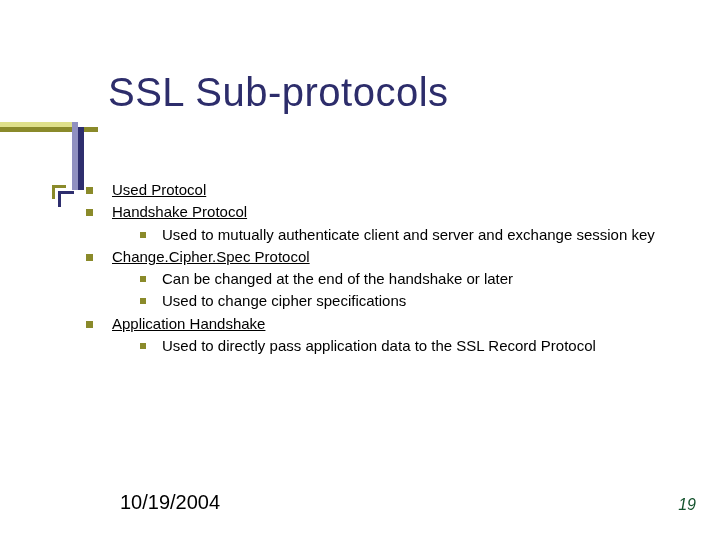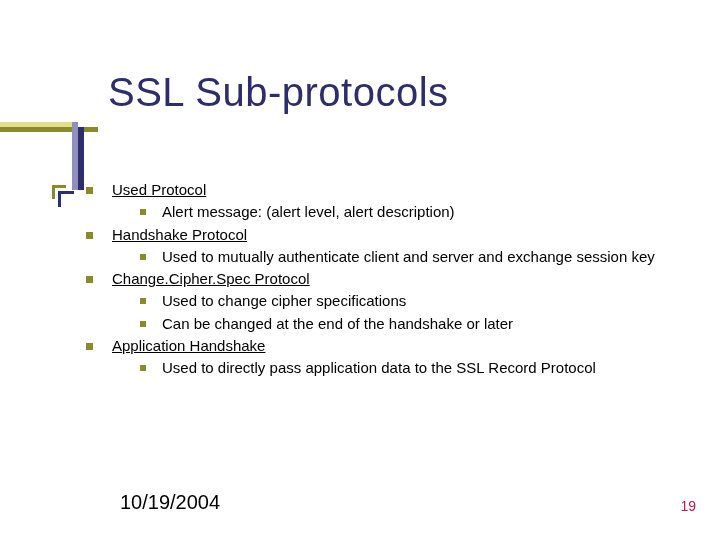--- a/index.html
+++ b/index.html
@@ -138,22 +138,23 @@
     position: absolute;
     left: 120px;
     bottom: 26px;
     font-size: 20px;
     color: #000;
   }
   .footer-page {
     position: absolute;
     right: 24px;
     bottom: 26px;
-    font-size: 14px;
-    color: #be185d;
+    font-size: 16px;
+    color: #14532d;
+    font-style: italic;
   }
 </style>
 </head>
 <body>
 
 <div class="slide">
 
   <div class="title-wrap">
     <div class="bar-horiz-grey"></div>
     <div class="bar-horiz-olive"></div>
@@ -167,34 +168,33 @@
       <div class="notch-b"></div>
     <div class="notch-c"></div>
       <div class="notch-d"></div>
   </div>
 
   <div class="body">
     <ul class="lvl1">
       <li>
         <span class="head">Used Protocol</span>
         <ul class="lvl2">
-          <li>Alert message: (alert level, alert description)</li>
         </ul>
       </li>
       <li>
         <span class="head">Handshake Protocol</span>
         <ul class="lvl2">
           <li>Used to mutually authenticate client and server and exchange session key</li>
         </ul>
       </li>
       <li>
         <span class="head">Change.Cipher.Spec Protocol</span>
         <ul class="lvl2">
+          <li>Can be changed at the end of the handshake or later</li>
           <li>Used to change cipher specifications</li>
-          <li>Can be changed at the end of the handshake or later</li>
         </ul>
       </li>
       <li>
         <span class="head">Application Handshake</span>
         <ul class="lvl2">
           <li>Used to directly pass application data to the SSL Record Protocol</li>
         </ul>
       </li>
     </ul>
   </div>

